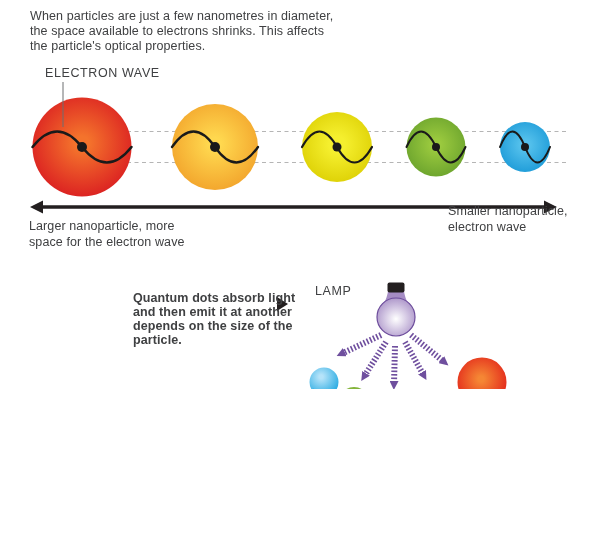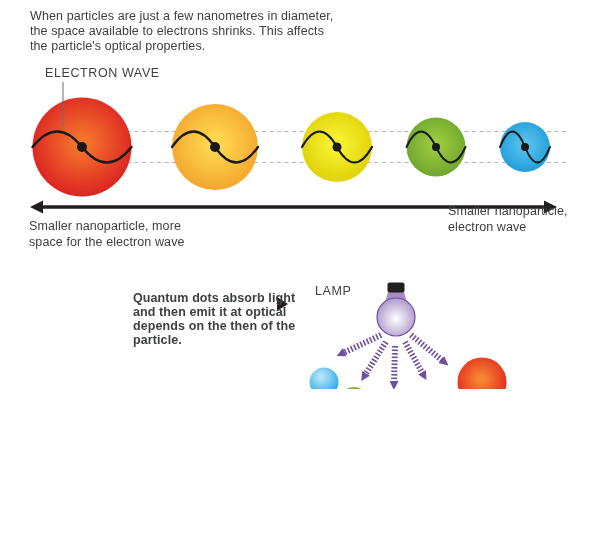--- a/index.html
+++ b/index.html
@@ -157,31 +157,31 @@
 
   <div class="txt" style="left:30px;top:9px;">
     <div>When particles are just a few nanometres in diameter,</div>
     <div>the space available to electrons shrinks. This affects</div>
     <div>the particle's optical properties.</div>
   </div>
 
   <div class="txt caps" style="left:45px;top:66px;">ELECTRON WAVE</div>
 
   <div class="txt" style="left:29px;top:219px;line-height:15.5px;">
-    <div>Smaller nanoparticle, more</div>
+    <div>Larger nanoparticle, more</div>
     <div>space for the electron wave</div>
   </div>
 
   <div class="txt" style="left:448px;top:204px;line-height:15.5px;">
     <div>Smaller nanoparticle,</div>
     <div>electron wave</div>
   </div>
 
   <div class="txt" style="left:133px;top:291px;line-height:14px;font-weight:bold;">
     <div>Quantum dots absorb light</div>
-    <div>and then emit it at optical</div>
-    <div>depends on the then of the</div>
+    <div>and then emit it at another</div>
+    <div>depends on the size of the</div>
     <div>particle.</div>
   </div>
 
   <div class="txt caps" style="left:315px;top:284px;">LAMP</div>
 
 </div>
 
 </body></html>

